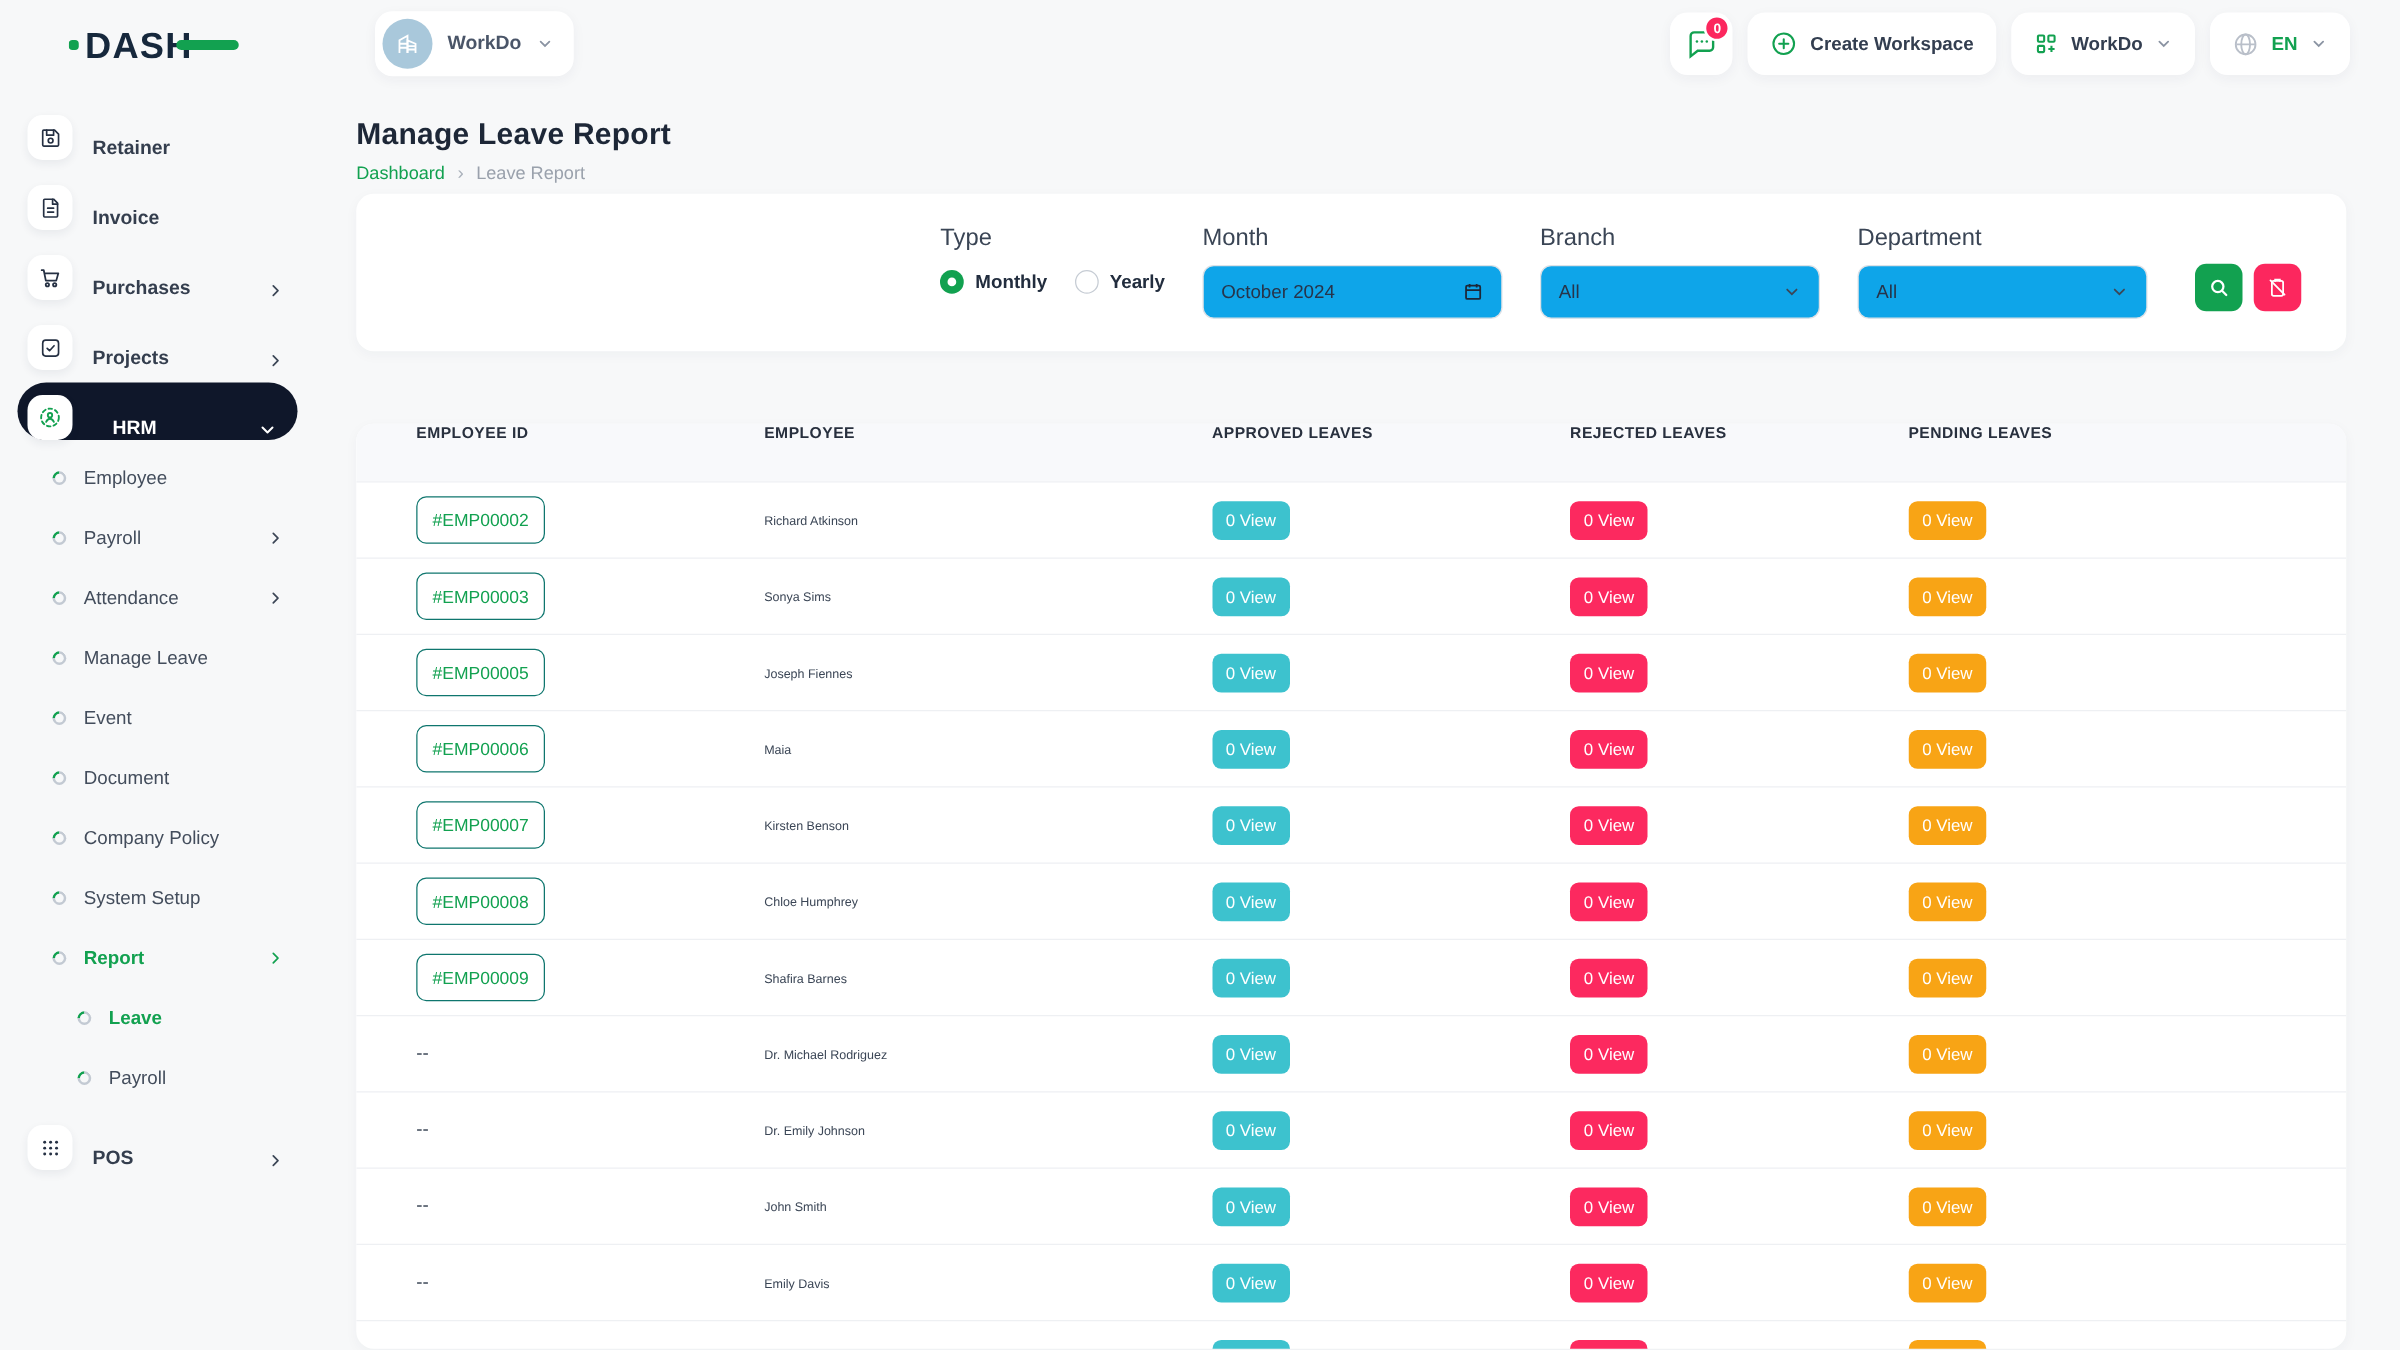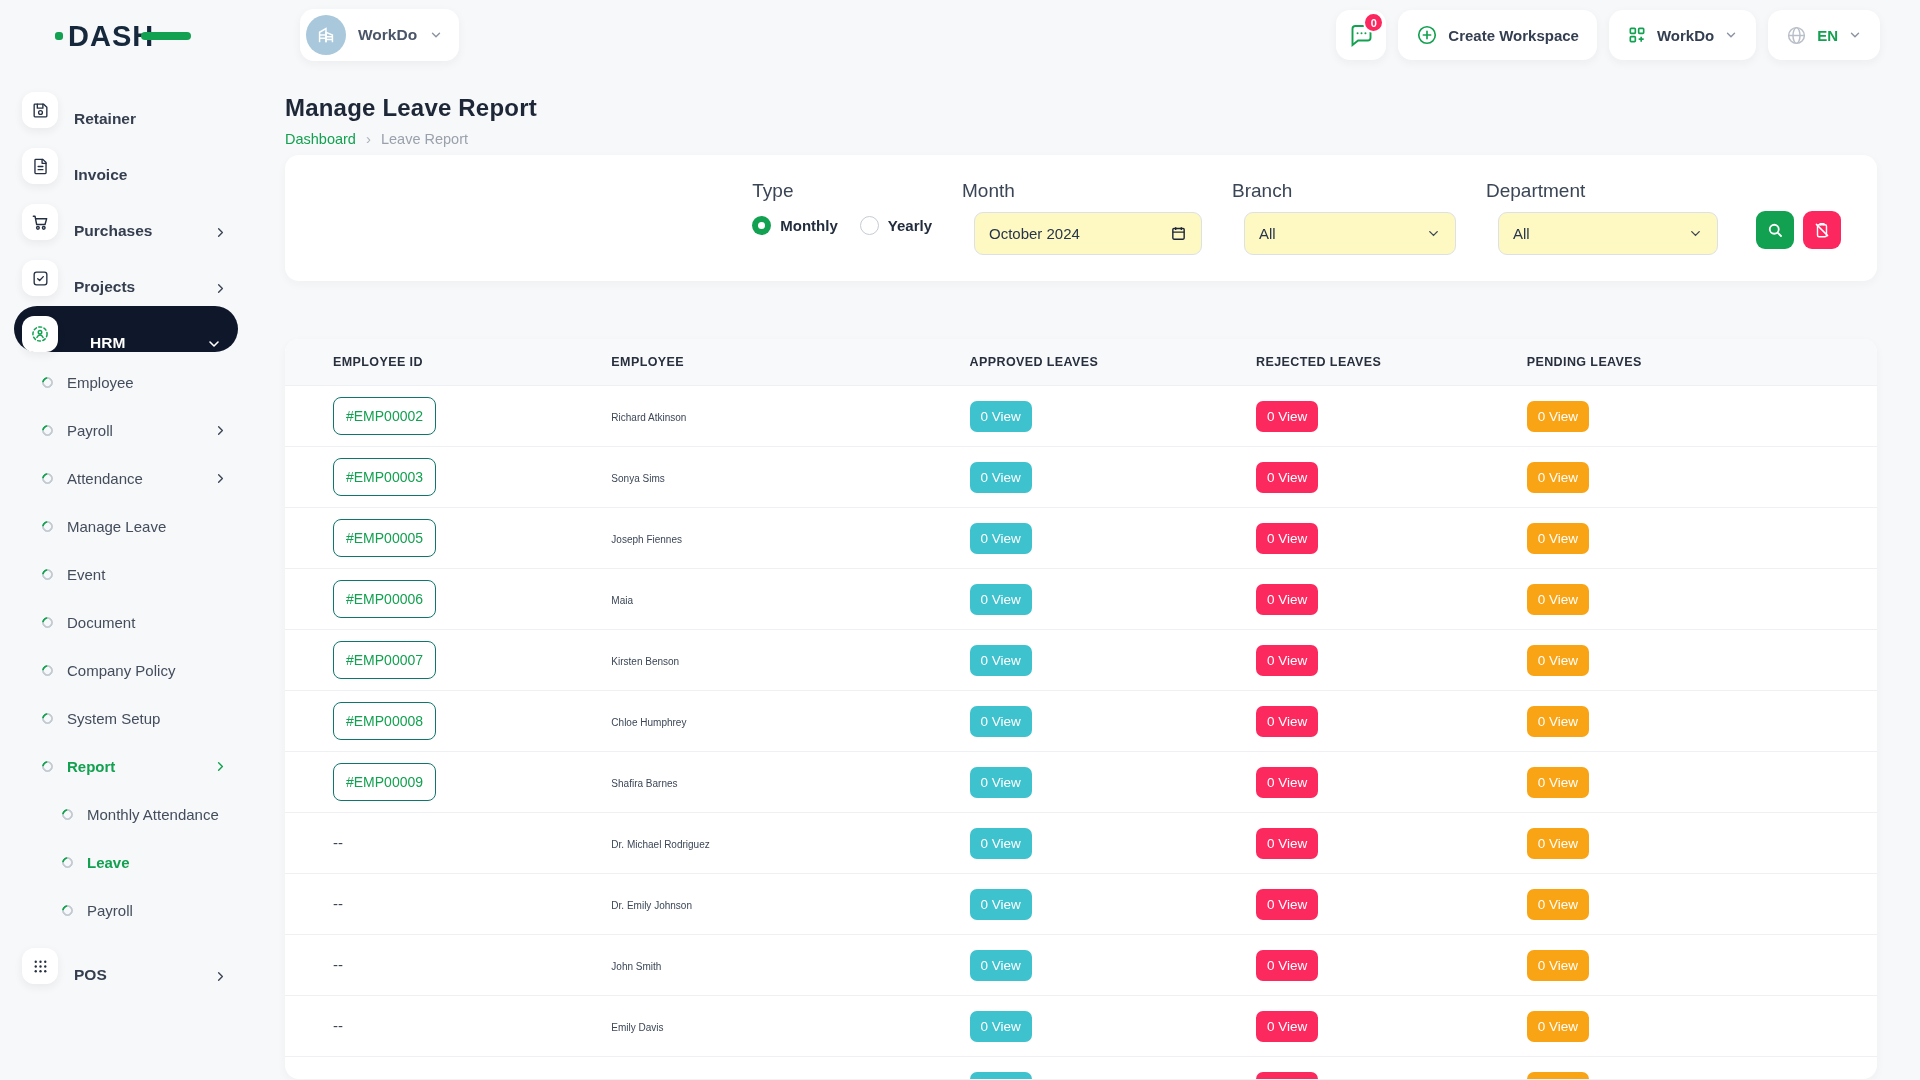--- a/index.html
+++ b/index.html
@@ -49,30 +49,30 @@
   .filter-card { margin-top:8px; height:126px; padding:25px 36px 0 36px; display:flex; justify-content:flex-end; align-items:flex-start; gap:30px; }
   .f-label { font-size:19px; color:#3a4555; margin-bottom:10px; }
   .radio-row { display:flex; align-items:center; gap:22px; margin-top:14px; }
   .radio-opt { display:flex; align-items:center; gap:9px; cursor:pointer; }
   .radio { width:19px; height:19px; border-radius:50%; position:relative; flex:none; }
   .radio.checked { background:#12a150; }
   .radio.checked::after { content:""; position:absolute; left:6px; top:6px; width:7px; height:7px; border-radius:50%; background:#fff; }
   .radio.unchecked { background:#fff; border:1.5px solid #c6ccd4; }
   .radio-label { font-size:15px; font-weight:700; color:#222d3e; }
   .field { display:flex; flex-direction:column; }
-  .control { height:43px; border:1px solid #dde1e6; border-radius:9px; background:#fef9c3; display:flex; align-items:center; padding:0 14px; font-size:15px; color:#27344a; cursor:pointer;margin-left:12px; }
+  .control { height:43px; border:1px solid #dde1e6; border-radius:9px; background:#0ea5e9; display:flex; align-items:center; padding:0 14px; font-size:15px; color:#27344a; cursor:pointer; }
   .control .val { flex:1; }
   .f-month { width:240px; } .f-branch { width:224px; } .f-dept { width:232px; }
   .filter-actions { display:flex; gap:9px; align-self:flex-start; margin-top:31px; margin-left:8px; }
   .sq-btn { width:38px; height:38px; border-radius:9px; border:none; display:flex; align-items:center; justify-content:center; cursor:pointer; }
   .sq-btn.search { background:#12a150; }
   .sq-btn.reset { background:#fc275e; }
 
   .table-card { margin-top:58px; height:740px; overflow:hidden; }
-  .thead { display:flex; align-items:center; height:46px; background:#f8f9fb; }
+  .thead { display:flex; align-items:flex-start; height:46px; background:#f8f9fb; }
   .th { font-size:12.5px; font-weight:700; color:#28303e; letter-spacing:.4px; }
   .c1 { width:20.5%; padding-left:48px; } .c2 { width:22.5%; } .c3 { width:18%; } .c4 { width:17%; } .c5 { flex:1; }
   .trow { display:flex; align-items:center; height:61px; border-top:1px solid #eef0f3; }
   .emp-id-btn { display:inline-block; min-width:100px; text-align:center; padding:10px 12px; border:1px solid #0f766e; color:#12a150; background:#fff; border-radius:8px; font-size:14px; font-weight:500; cursor:pointer; }
   .emp-dash { font-size:15px; color:#3b4656; }
   .emp-name { font-size:10px; color:#3b4656; }
   .badge { display:inline-block; padding:8px 11px; border-radius:7px; color:#fff; font-size:13.5px; font-weight:500; cursor:pointer; }
   .badge.teal { background:#3dc2ce; }
   .badge.pink { background:#fc295f; }
   .badge.orange { background:#f8a415; }
@@ -273,24 +273,20 @@
         </div>
         <div class="nav-sub active">
           <span class="bullet"></span>
           <span class="sub-label">Report</span>
           <span class="nav-chev">
             <svg width="15" height="15" viewBox="0 0 24 24" fill="none" stroke="currentColor" stroke-width="2.2" stroke-linecap="round" stroke-linejoin="round">
               <path d="M9 6l6 6-6 6"></path>
             </svg>
           </span>
         </div>
-        <div class="nav-sub nav-sub2">
-          <span class="bullet"></span>
-          <span class="sub-label">Monthly Attendance</span>
-        </div>
         <div class="nav-sub nav-sub2 active">
           <span class="bullet"></span>
           <span class="sub-label">Leave</span>
         </div>
         <div class="nav-sub nav-sub2">
           <span class="bullet"></span>
           <span class="sub-label">Payroll</span>
         </div>
         <div class="nav-item">
           <span class="icon-box">

